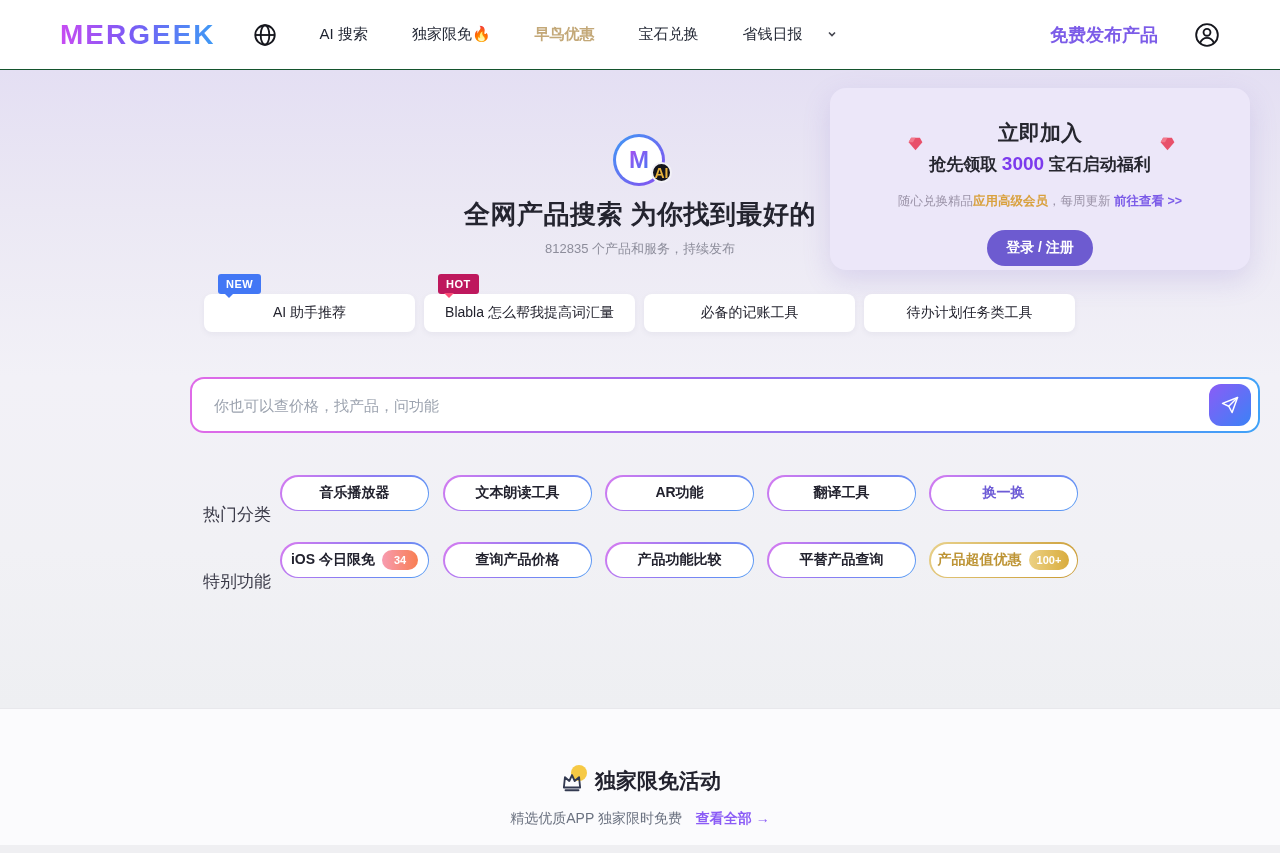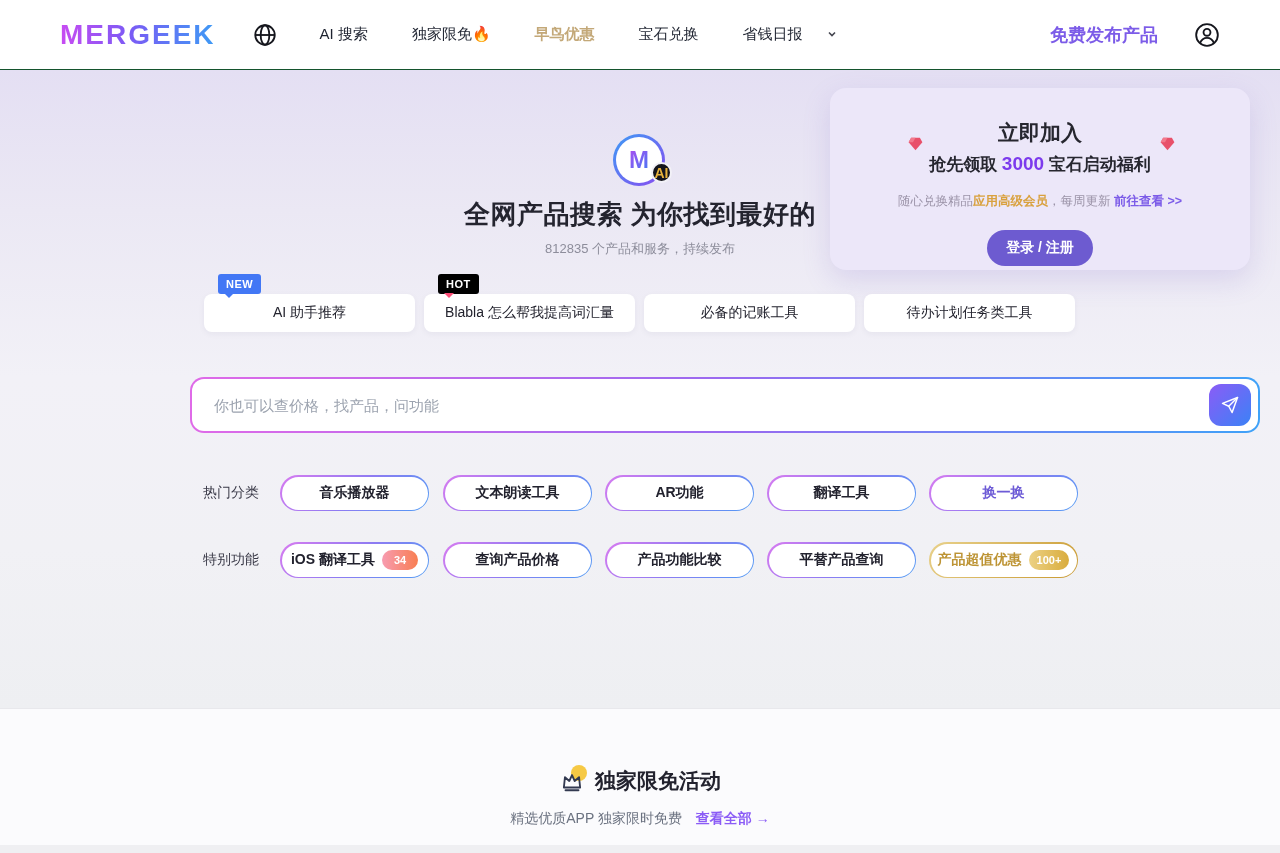--- a/index.html
+++ b/index.html
@@ -59,35 +59,35 @@
 
   
   .sug-card { position:absolute; top:224px; width:211px; height:38px; background:#fff; border-radius:8px;
               box-shadow:0 2px 6px rgba(40,40,80,.05); display:flex; align-items:center; justify-content:center;
               font-size:14px; color:#23232e; cursor:pointer; }
   .sug-badge { position:absolute; left:14px; top:-20px; height:20px; padding:0 8px; border-radius:3px;
                color:#fff; font-size:11px; font-weight:bold; display:flex; align-items:center; letter-spacing:.5px; }
   .sug-badge:after { content:""; position:absolute; left:6px; bottom:-4px; border-left:5px solid transparent;
                border-right:5px solid transparent; }
   .sug-badge.new { background:#4277f5; } .sug-badge.new:after { border-top:5px solid #4277f5; }
-  .sug-badge.hot { background:#000000; } .sug-badge.hot:after { border-top:5px solid #fb4d77; }
+  .sug-badge.hot { background:#be185d; } .sug-badge.hot:after { border-top:5px solid #fb4d77; }
 
   
   .search-wrap { position:absolute; left:190px; top:307px; width:1070px; height:56px; border-radius:14px;
                  background:linear-gradient(90deg,#df6ae8,#9a6af0,#3fa2f8); padding:2px; }
   .search-inner { width:100%; height:100%; border-radius:12px; background:#fff; display:flex; align-items:center; position:relative; }
   .search-input { flex:1; height:100%; border:none; outline:none; background:transparent;
                   padding:0 70px 0 22px; font-size:15px; color:#333; font-family:inherit; border-radius:12px; }
   .search-input::placeholder { color:#9ca3af; }
   .send-btn { position:absolute; right:7px; top:5px; width:42px; height:42px; border:none; border-radius:12px;
               background:linear-gradient(135deg,#8b5cf6,#3b82f6); cursor:pointer;
               display:flex; align-items:center; justify-content:center; }
 
   
-  .row-label { position:absolute; font-size:14px; color:#3a3a48; }
+  .row-label { position:absolute; font-size:17px; color:#3a3a48;margin-top:19px; }
   .pill { position:absolute; width:149px; height:36px; border-radius:18px; padding:1.5px;
           background:linear-gradient(135deg,#d87bf0,#8f7bf2,#4e9bf5); cursor:pointer; }
   .pill-inner { width:100%; height:100%; border-radius:17px; background:#fff;
                 display:flex; align-items:center; justify-content:center; gap:7px;
                 font-size:14px; font-weight:600; color:#22222e; }
   .pill.gold { background:linear-gradient(135deg,#e8d18b,#c9992f); }
   .pill.gold .pill-inner { color:#bd9435; }
   .pill .refresh-text { color:#6d5bd6; }
   .cnt-badge { height:20px; min-width:36px; padding:0 8px; border-radius:10px; color:#fff; font-size:11px;
                font-weight:bold; display:flex; align-items:center; justify-content:center; }
@@ -218,21 +218,21 @@
     </div>
   <div class="pill rowA px4">
       <div class="pill-inner">
         <span class="refresh-text">换一换</span>
       </div>
     </div>
 
   <div class="row-label" style="left:203px; top:481px;">特别功能</div>
   <div class="pill rowB px0">
       <div class="pill-inner">
-        <span>iOS 翻译工具</span>
+        <span>iOS 今日限免</span>
         <span class="cnt-badge orange">34</span>
       </div>
     </div>
   <div class="pill rowB px1">
       <div class="pill-inner">
         <span>查询产品价格</span>
       </div>
     </div>
   <div class="pill rowB px2">
       <div class="pill-inner">

